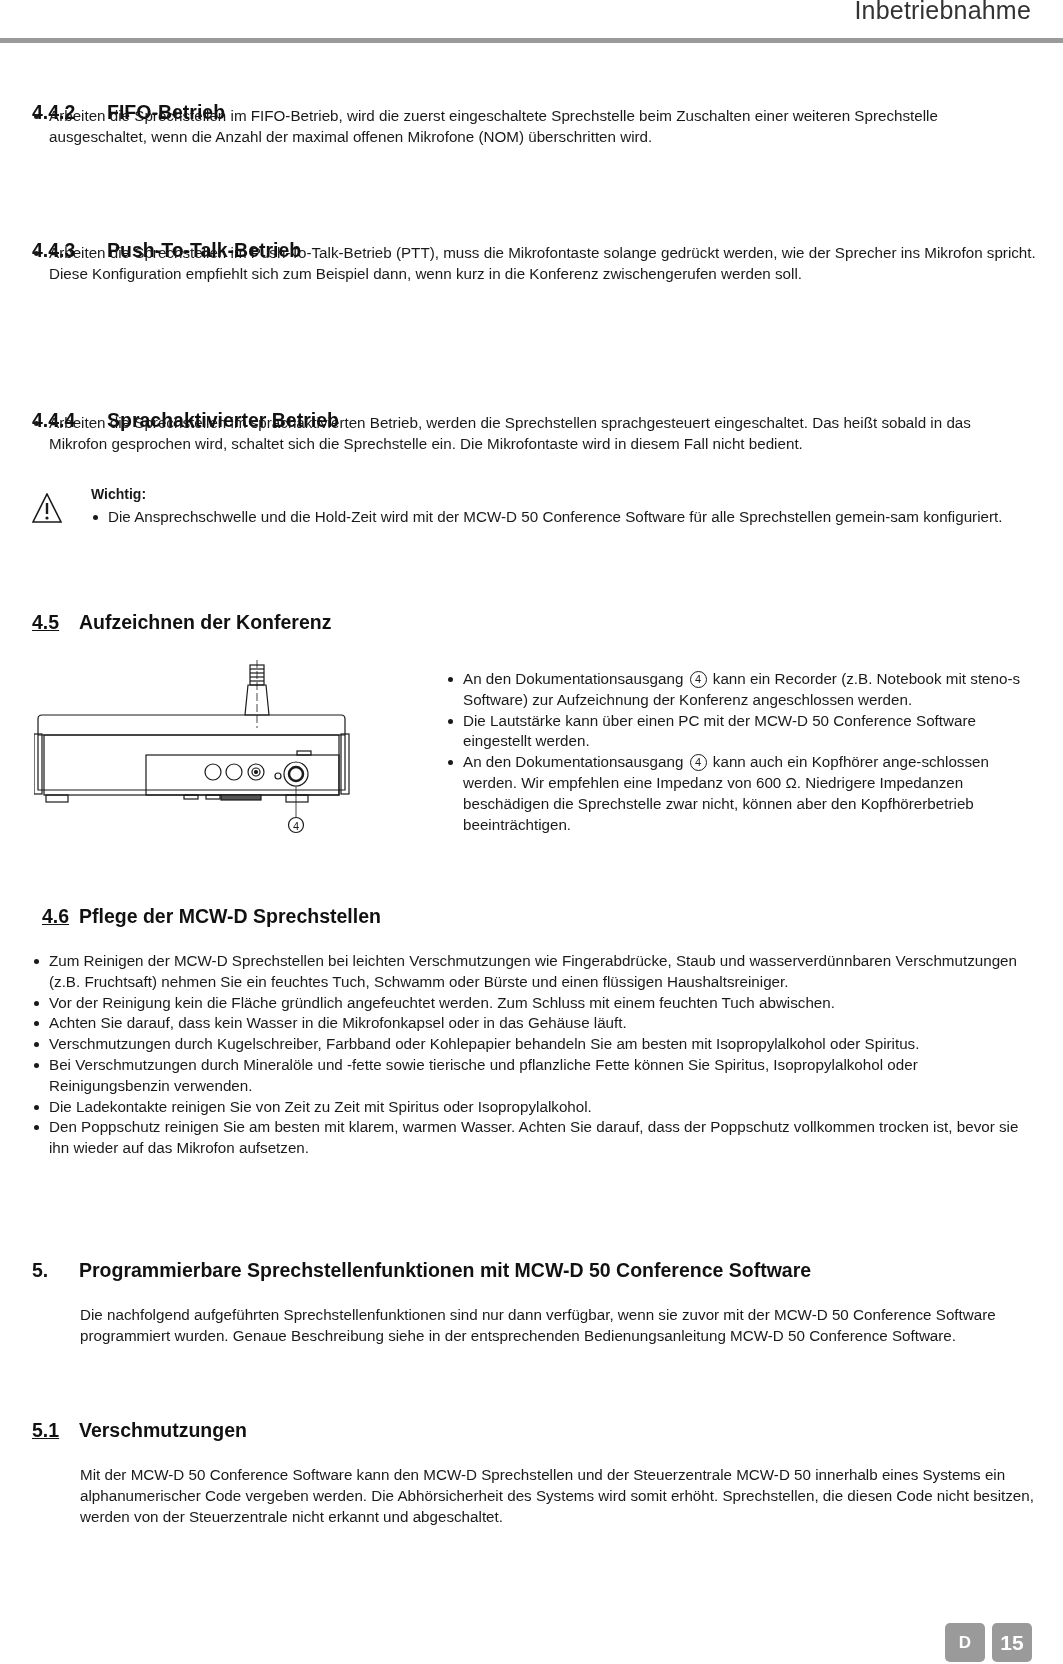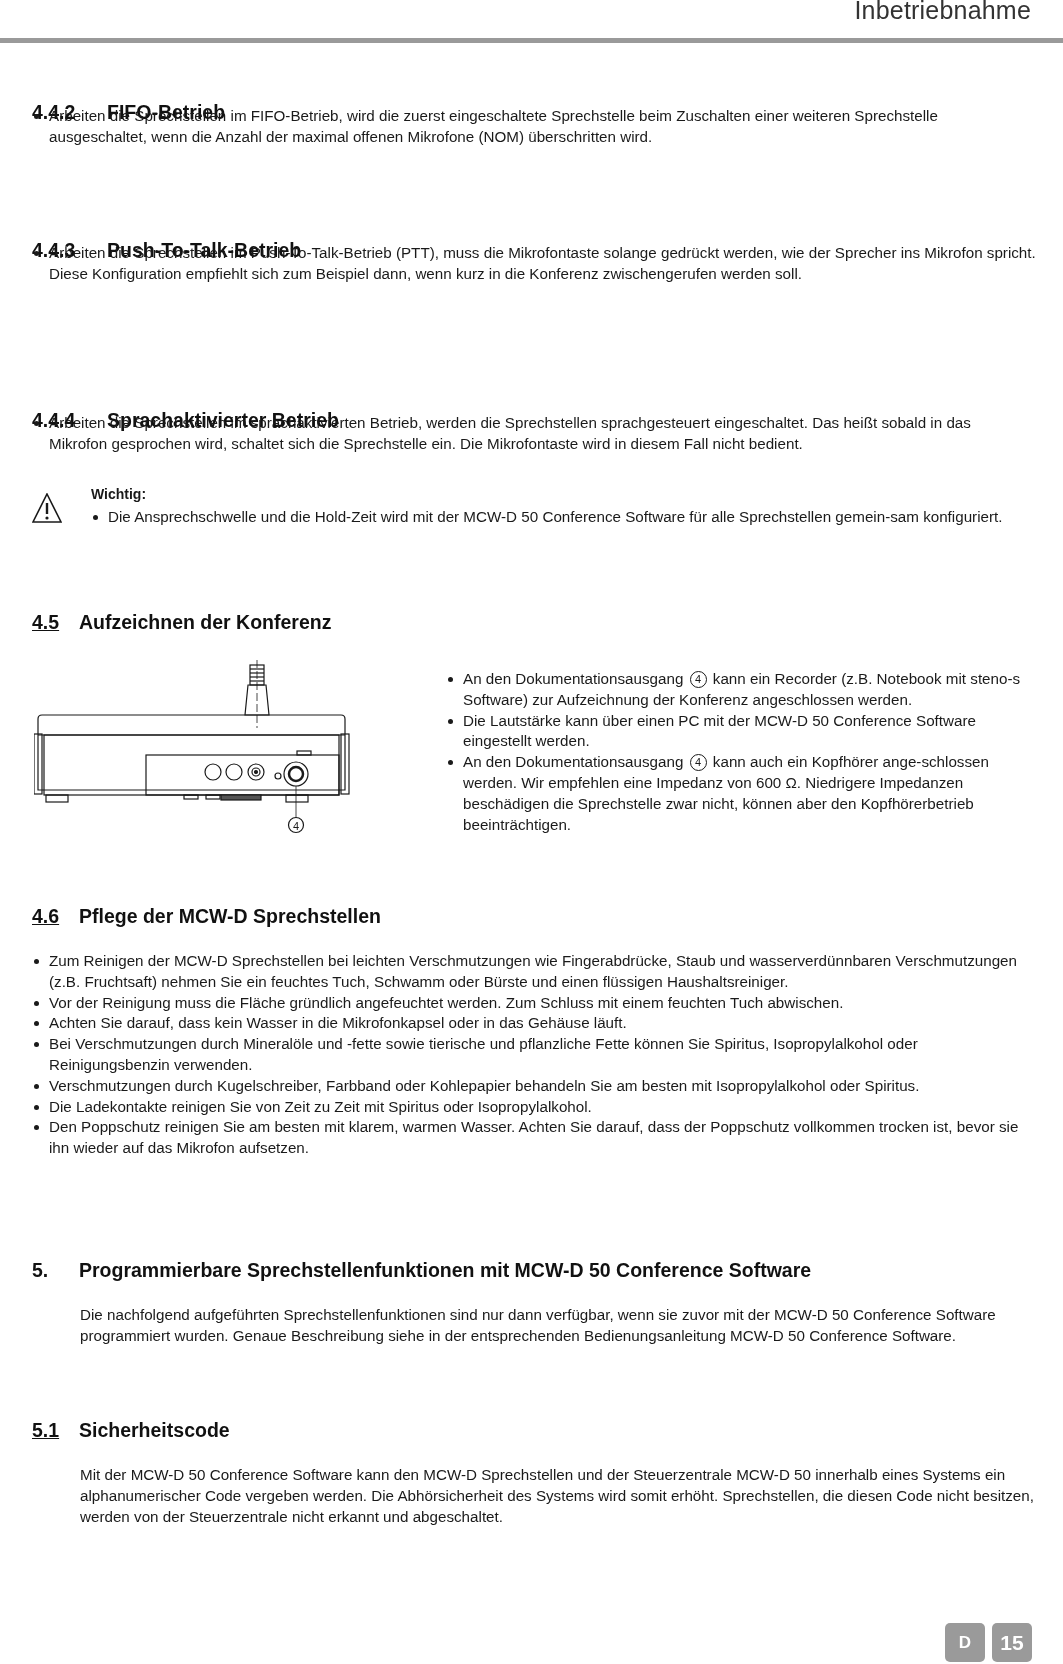--- a/index.html
+++ b/index.html
@@ -134,37 +134,37 @@
   <li>
     <span>Die Lautstärke kann über einen PC mit der MCW-D 50 Conference Software eingestellt werden.</span>
   </li>
   <li>
     <span>An den Dokumentationsausgang</span>
     <span class="circ">4</span>
     <span>kann auch ein Kopfhörer ange-schlossen werden. Wir empfehlen eine Impedanz von 600 Ω. Niedrigere Impedanzen beschädigen die Sprechstelle zwar nicht, können aber den Kopfhörerbetrieb beeinträchtigen.</span>
   </li>
 </ul>
 
-<div class="h h2" style="top:905px;">
+<div class="h h2" style="top:905px;text-align:center;">
   <span class="num">4.6</span><span>Pflege der MCW-D Sprechstellen</span>
 </div>
 <ul class="ul text" style="top:951px;width:1010px;">
   <li>Zum Reinigen der MCW-D Sprechstellen bei leichten Verschmutzungen wie Fingerabdrücke, Staub und wasserverdünnbaren Verschmutzungen (z.B. Fruchtsaft) nehmen Sie ein feuchtes Tuch, Schwamm oder Bürste und einen flüssigen Haushaltsreiniger.</li>
-  <li>Vor der Reinigung muss die Fläche gründlich angefeuchtet werden. Zum Schluss mit einem feuchten Tuch abwischen.</li>
+  <li>Vor der Reinigung kein die Fläche gründlich angefeuchtet werden. Zum Schluss mit einem feuchten Tuch abwischen.</li>
   <li>Achten Sie darauf, dass kein Wasser in die Mikrofonkapsel oder in das Gehäuse läuft.</li>
+  <li>Verschmutzungen durch Kugelschreiber, Farbband oder Kohlepapier behandeln Sie am besten mit Isopropylalkohol oder Spiritus.</li>
   <li>Bei Verschmutzungen durch Mineralöle und -fette sowie tierische und pflanzliche Fette können Sie Spiritus, Isopropylalkohol oder Reinigungsbenzin verwenden.</li>
-  <li>Verschmutzungen durch Kugelschreiber, Farbband oder Kohlepapier behandeln Sie am besten mit Isopropylalkohol oder Spiritus.</li>
   <li>Die Ladekontakte reinigen Sie von Zeit zu Zeit mit Spiritus oder Isopropylalkohol.</li>
   <li>Den Poppschutz reinigen Sie am besten mit klarem, warmen Wasser. Achten Sie darauf, dass der Poppschutz vollkommen trocken ist, bevor sie ihn wieder auf das Mikrofon aufsetzen.</li>
 </ul>
 
 <div class="h h1" style="top:1259px;">
   <span class="num">5.</span><span>Programmierbare Sprechstellenfunktionen mit MCW-D 50 Conference Software</span>
 </div>
 <div class="para text" style="top:1305px;">Die nachfolgend aufgeführten Sprechstellenfunktionen sind nur dann verfügbar, wenn sie zuvor mit der MCW-D 50 Conference Software programmiert wurden. Genaue Beschreibung siehe in der entsprechenden Bedienungsanleitung MCW-D 50 Conference Software.</div>
 
 <div class="h h2" style="top:1419px;">
-  <span class="num">5.1</span><span>Sicherheitscode</span>
+  <span class="num">5.1</span><span>Verschmutzungen</span>
 </div>
 <div class="para text" style="top:1465px;">Mit der MCW-D 50 Conference Software kann den MCW-D Sprechstellen und der Steuerzentrale MCW-D 50 innerhalb eines Systems ein alphanumerischer Code vergeben werden. Die Abhörsicherheit des Systems wird somit erhöht. Sprechstellen, die diesen Code nicht besitzen, werden von der Steuerzentrale nicht erkannt und abgeschaltet.</div>
 
 <div class="badge" style="left:945px;font-size:17px;">D</div>
 <div class="badge" style="left:992px;font-size:21px;">15</div>
 
 </body></html>

